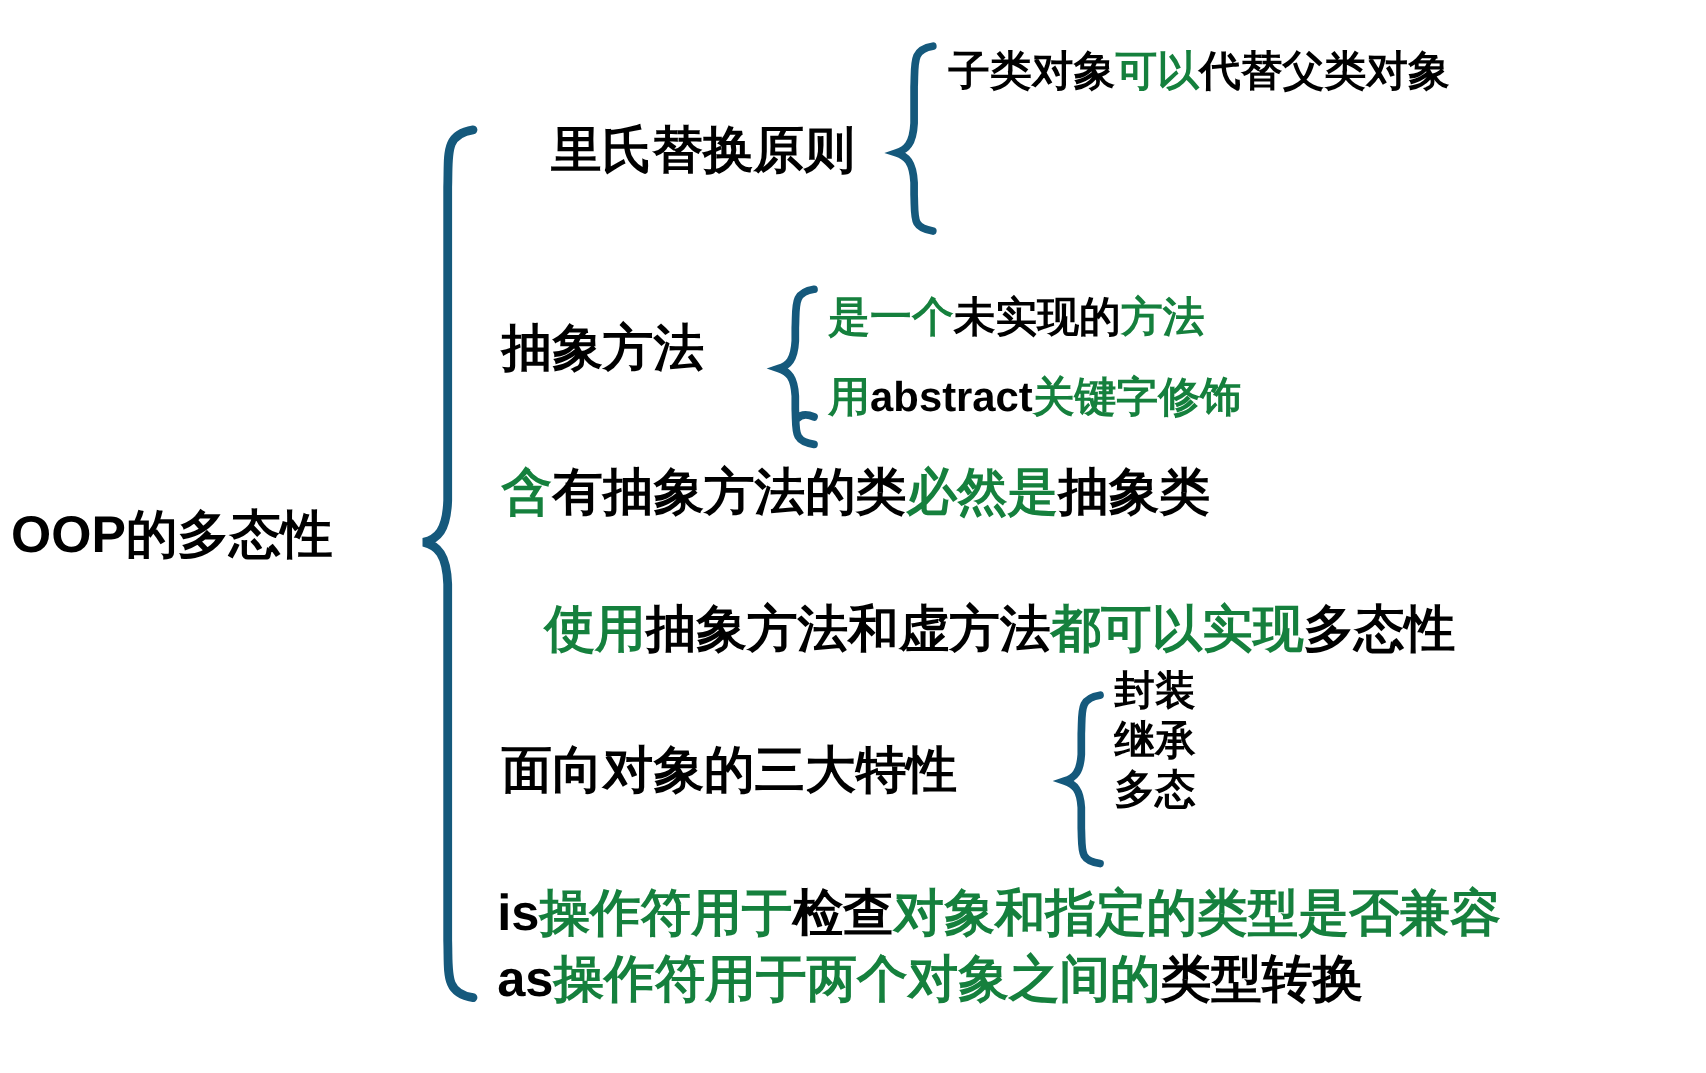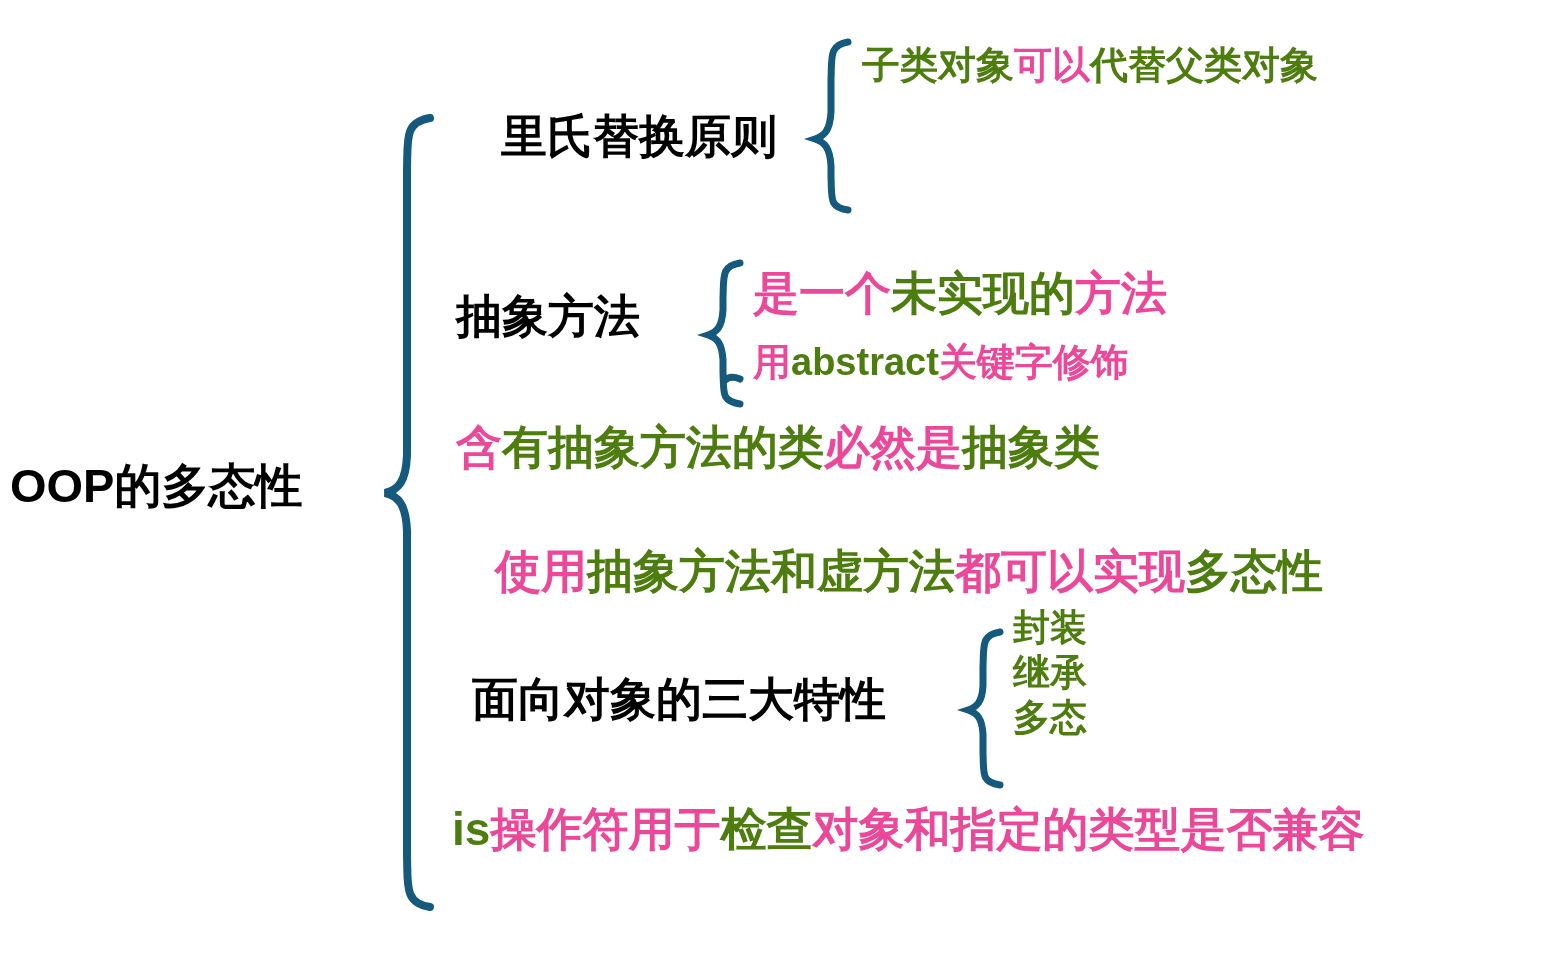--- a/index.html
+++ b/index.html
@@ -26,44 +26,44 @@
     width: 1551px;
     height: 975px;
     pointer-events: none;
   }
   .node {
     position: absolute;
     white-space: nowrap;
     font-weight: bold;
     line-height: 1.0;
   }
-  .red { color: #4d7c0f; }
-  .blk { color: #ec4899; }
+  .red { color: #000000; }
+  .blk { color: #15803d; }
 
   
   #root-label {
     left: 10px;
     top: 462px;
     font-size: 47px;
     letter-spacing: 0px;
   }
 
   
   #l1-lsp        { left: 456px; top: 113px; font-size: 46px; margin-left: 45px; }
   #l1-abstract   { left: 456px; top: 293px; font-size: 46px; }
   #l1-containing { left: 456px; top: 424px; font-size: 46px; }
   #l1-polymorph  { left: 456px; top: 548px; font-size: 46px; margin-left: 39px; }
-  #l1-three      { left: 456px; top: 676px; font-size: 46px; margin-left: 16px; }
+  #l1-three      { left: 456px; top: 676px; font-size: 46px; }
   #l1-is         { left: 452px; top: 806px; font-size: 46px; }
   #l1-as         { left: 452px; top: 866px; font-size: 46px; }
 
   
   #l2-lsp-1 { left: 862px; top: 46px;  font-size: 38px; }
   #l2-lsp-2 { left: 856px; top: 126px; font-size: 38px; line-height: 1.18; white-space: normal; width: 690px; }
-  #l2-abs-1 { left: 753px; top: 270px; font-size: 46px; }
+  #l2-abs-1 { left: 753px; top: 270px; font-size: 38px; }
   #l2-abs-2 { left: 753px; top: 343px; font-size: 38px; }
 
   #l2-three-wrap {
     left: 1013px;
     top: 605px;
     font-size: 37px;
     line-height: 1.22;
   }
   #l2-three-wrap div { white-space: nowrap; }
 </style>
@@ -141,14 +141,17 @@
   <div class="node" id="l2-three-wrap">
     <div class="red">封装</div>
     <div class="red">继承</div>
     <div class="red">多态</div>
   </div>
 
   <div class="node" id="l1-is">
     <span class="red">is</span><span class="blk">操作符用于</span><span class="red">检查</span><span class="blk">对象和指定的类型是否兼容</span>
   </div>
 
+  <div class="node" id="l1-as">
+    <span class="red">as</span><span class="blk">操作符用于两个对象之间的</span><span class="red">类型转换</span>
+  </div>
 
 </div>
 
 </body></html>

